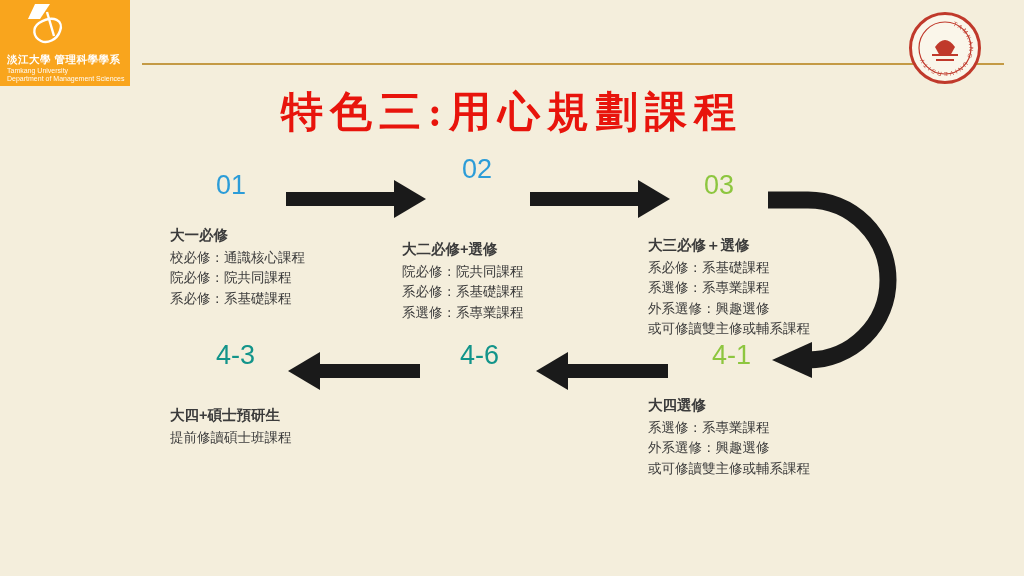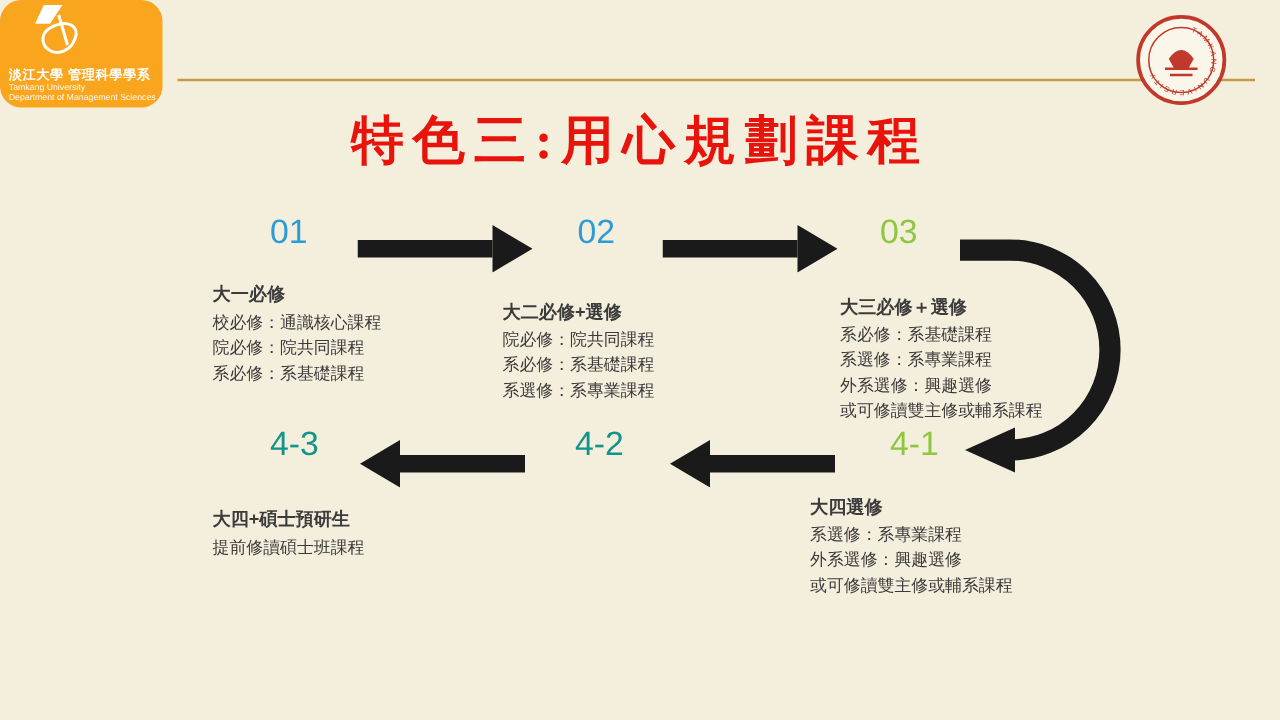--- a/index.html
+++ b/index.html
@@ -9,21 +9,20 @@
   }
   .slide {
     position: relative; width: 1024px; height: 576px;
     background: #f4eedc; overflow: hidden;
   }
 
   
   .banner {
     position: absolute; left: 0; top: 0; width: 130px; height: 86px;
     color: #fff;
-    border-radius: 17px;
   }
   .banner .mark { position: absolute; left: 26px; top: 3px; }
   .banner .cn {
     position: absolute; left: 7px; top: 53px;
     font-size: 10.5px; font-weight: bold; white-space: nowrap; letter-spacing: .5px;
   }
   .banner .en {
     position: absolute; left: 7px; top: 67px;
     font-size: 7px; line-height: 8px; white-space: nowrap; opacity: .95;
   }
@@ -85,25 +84,25 @@
       <textPath href="#sealArc" startOffset="8">TAMKANG UNIVERSITY</textPath>
     </text>
     <path d="M 27 36 q 10 -14 20 0 l -5 9 h -10 z" fill="#c0392b"></path>
     <path d="M 24 44 h 26" stroke="#c0392b" stroke-width="2" fill="none"></path>
     <path d="M 28 49 h 18" stroke="#c0392b" stroke-width="2" fill="none"></path>
   </svg>
 
   <div class="title" style="color: rgb(232, 20, 12);">特色三:用心規劃課程</div>
 
   <div class="num" style="left: 216px; top: 170px; color: rgb(43, 156, 216);">01</div>
-  <div class="num" style="left: 462px; top: 170px; color: rgb(43, 156, 216);">02</div>
+  <div class="num" style="left: 462px; top: 154px; color: rgb(43, 156, 216);">02</div>
   <div class="num" style="left: 704px; top: 170px; color: rgb(141, 198, 63);">03</div>
 
   <div class="num" style="left: 216px; top: 340px; color: rgb(18, 148, 138);">4-3</div>
-  <div class="num" style="left: 460px; top: 340px; color: rgb(18, 148, 138);">4-2</div>
+  <div class="num" style="left: 460px; top: 340px; color: rgb(18, 148, 138);">4-6</div>
   <div class="num" style="left: 712px; top: 340px; color: rgb(141, 198, 63);">4-1</div>
 
   <svg class="arr" style="left:286px; top:180px;" width="140" height="38">
     <rect x="0" y="12" width="108" height="14"></rect>
     <polygon points="108,0 140,19 108,38"></polygon>
   </svg>
   <svg class="arr" style="left:530px; top:180px;" width="140" height="38">
     <rect x="0" y="12" width="108" height="14"></rect>
     <polygon points="108,0 140,19 108,38"></polygon>
   </svg>
@@ -129,21 +128,21 @@
     <div class="ln">系必修：系基礎課程</div>
   </div>
 
   <div class="block" style="left:402px; top:240px; width:212px;">
     <div class="hd">大二必修+選修</div>
     <div class="ln">院必修：院共同課程</div>
     <div class="ln">系必修：系基礎課程</div>
     <div class="ln">系選修：系專業課程</div>
   </div>
 
-  <div class="block" style="left:648px; top:236px; width:222px;margin-left:24px;">
+  <div class="block" style="left:648px; top:236px; width:222px;">
     <div class="hd">大三必修＋選修</div>
     <div class="ln">系必修：系基礎課程</div>
     <div class="ln">系選修：系專業課程</div>
     <div class="ln">外系選修：興趣選修</div>
     <div class="ln">或可修讀雙主修或輔系課程</div>
   </div>
 
   <div class="block" style="left:170px; top:406px; width:196px;">
     <div class="hd">大四+碩士預研生</div>
     <div class="ln">提前修讀碩士班課程</div>

